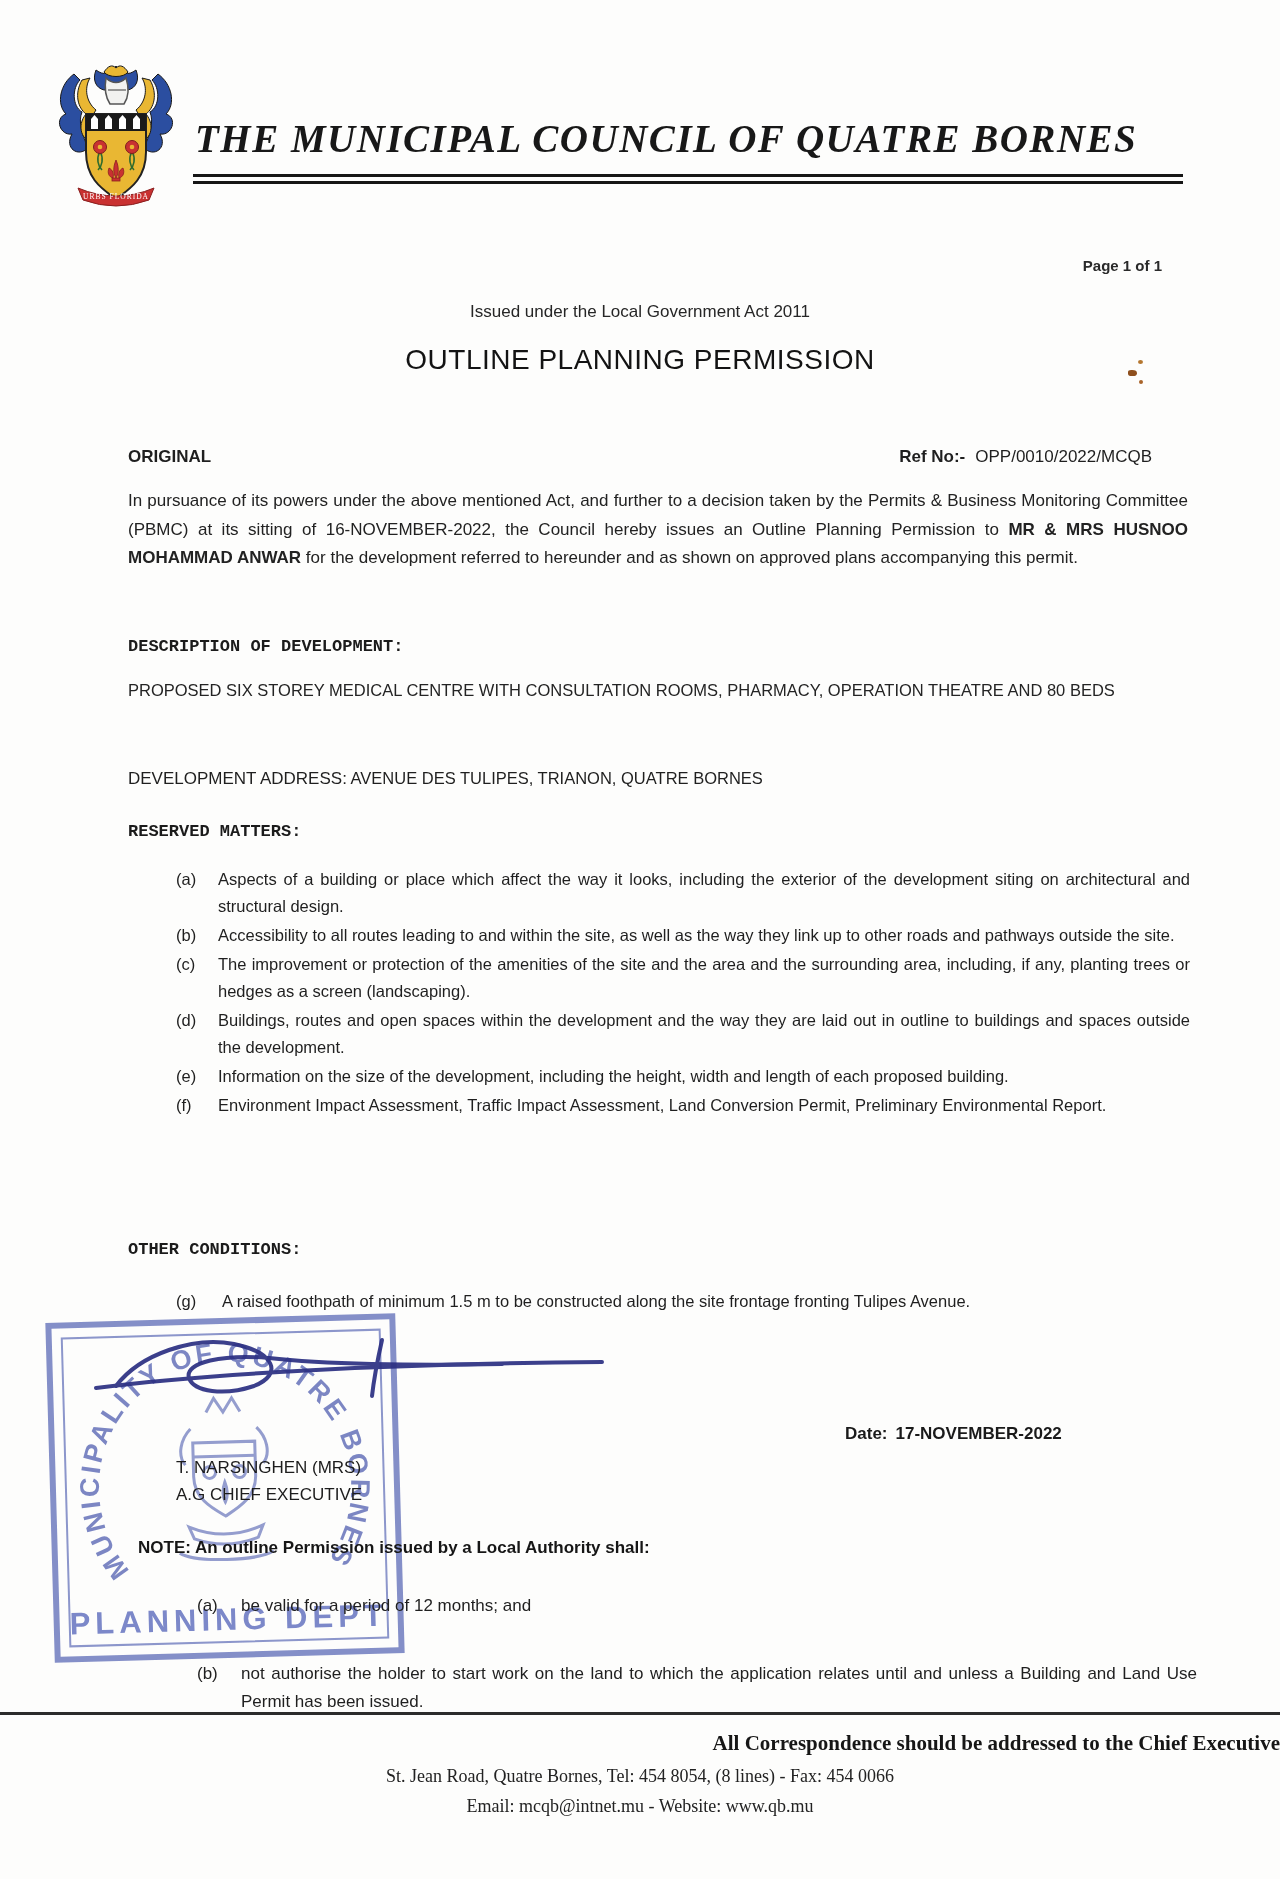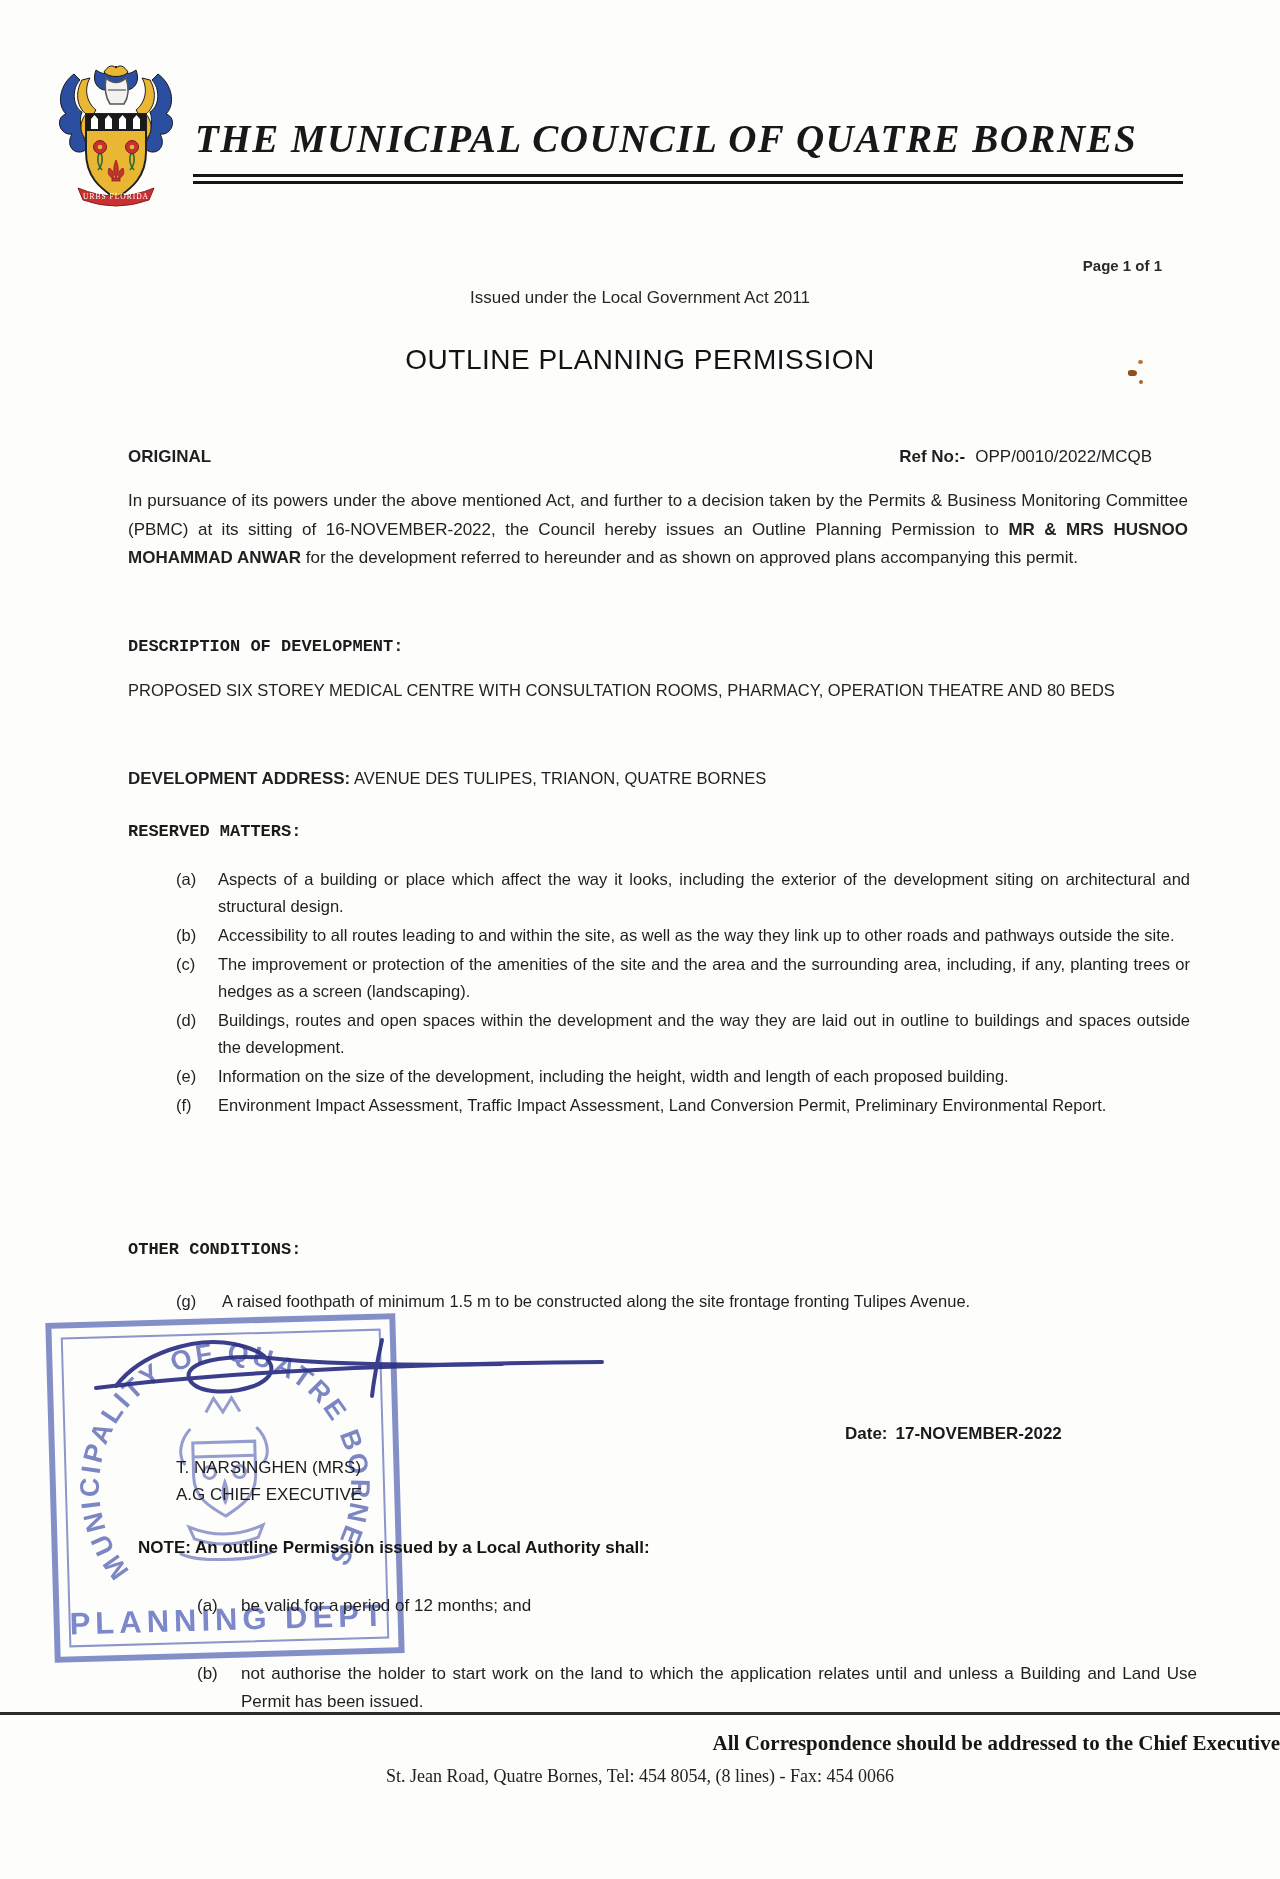--- a/index.html
+++ b/index.html
@@ -12,42 +12,42 @@
   
   .logo{left:52px;top:56px;width:128px;height:152px;}
   .main-title{
     left:195px;top:116px;width:992px;
     font-family:"Liberation Serif",serif;font-style:italic;font-weight:bold;
     font-size:39px;letter-spacing:1.5px;color:#181818;white-space:nowrap;
   }
   .title-rule{left:193px;top:174px;width:990px;height:4px;
     border-top:3px solid #161616;border-bottom:3px solid #161616;}
   .page-indicator{right:118px;top:257px;font-size:15px;font-weight:bold;color:#2a2a2a;}
-  .issued-under{left:0;right:0;top:288px;text-align:center;font-size:17px;color:#262626;}
+  .issued-under{left:0;right:0;top:302px;text-align:center;font-size:17px;color:#262626;}
   .doc-title{left:0;right:0;top:344px;text-align:center;font-size:28px;font-weight:normal;
     letter-spacing:.5px;color:#131313;}
   .ink-speck{left:1126px;top:358px;width:22px;height:30px;}
   .ink-speck i{position:absolute;border-radius:50%;background:#a8642a;display:block;}
   .ink-speck .d1{left:12px;top:2px;width:5px;height:4px;background:#b4762f;}
   .ink-speck .d2{left:2px;top:12px;width:9px;height:6px;background:#8e4f1e;border-radius:40% 60% 55% 45%;}
   .ink-speck .d3{left:13px;top:22px;width:4px;height:4px;background:#a8642a;}
   
   .meta-row{left:128px;top:447px;width:1024px;display:flex;justify-content:space-between;align-items:baseline;}
   .copy-type{font-weight:bold;font-size:17px;}
   .ref-label{font-weight:bold;font-size:17px;}
   .ref-value{font-size:17px;margin-left:10px;}
   
   .intro{left:128px;top:487px;width:1060px;font-size:17px;line-height:28.5px;
     text-align:justify;color:#222;}
   .b{font-weight:bold;}
   .sec-heading{font-weight:bold;font-size:17px;color:#1b1b1b;font-family:Liberation Mono, monospace;}
   .desc-heading{left:128px;top:637px;}
   .desc-text{left:128px;top:676px;width:1062px;font-size:16.5px;line-height:29px;text-align:justify;color:#242424;}
   .address-line{left:128px;top:769px;font-size:16.5px;}
-  .address-line .lbl{font-weight:bold;font-size:17px;text-align:right;}
+  .address-line .lbl{font-weight:normal;font-size:17px;text-align:right;}
   .reserved-heading{left:128px;top:822px;}
   .list{left:176px;top:866px;width:1014px;}
   .li{display:flex;margin-bottom:2px;}
   .li-label{flex:0 0 42px;font-size:16.5px;line-height:27px;}
   .li-text{flex:1;font-size:16.5px;line-height:27px;text-align:justify;}
   .other-heading{left:128px;top:1240px;}
   .other-list{left:176px;top:1288px;width:1014px;}
   .other-list .li-label{flex:0 0 46px;}
   
   .stamp{left:48px;top:1316px;width:354px;height:344px;transform:rotate(-1.6deg);opacity:.88;}
@@ -240,14 +240,15 @@
     <span class="li-text">be valid for a period of 12 months; and</span>
   </div>
   <div class="abs note-b">
     <span class="li-label">(b)</span>
     <span class="li-text">not authorise the holder to start work on the land to which the application relates until and unless a Building and Land Use Permit has been issued.</span>
   </div>
 
   <div class="abs footer-rule"></div>
   <div class="abs footer-line1">All Correspondence should be addressed to the Chief Executive</div>
   <div class="abs footer-line2">St. Jean Road, Quatre Bornes, Tel: 454 8054, (8 lines) - Fax: 454 0066</div>
+  <div class="abs footer-line3">Email: mcqb@intnet.mu - Website: www.qb.mu</div>
 
 </div>
 
 </body></html>

